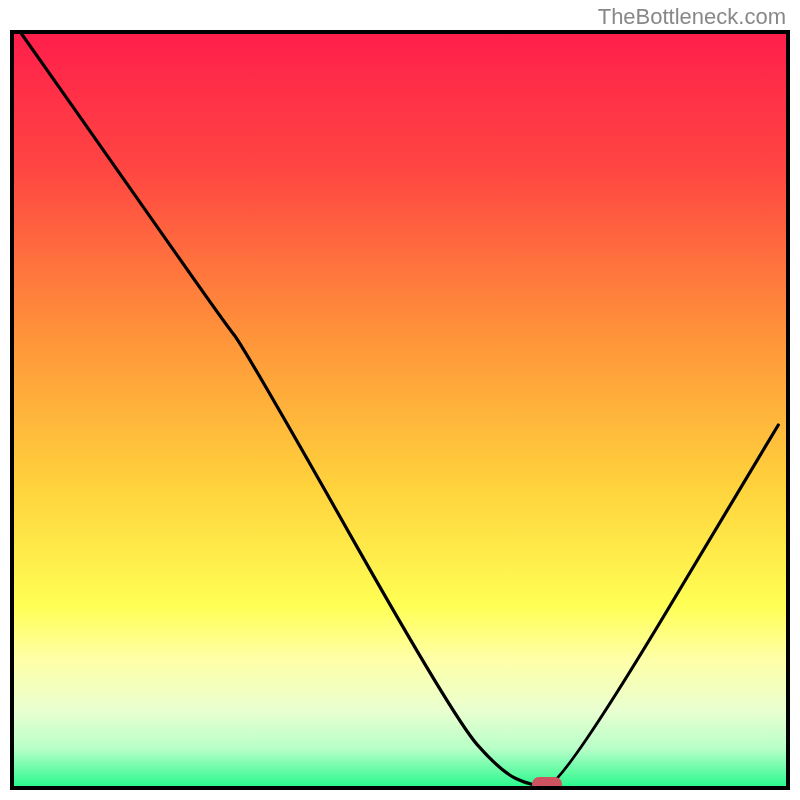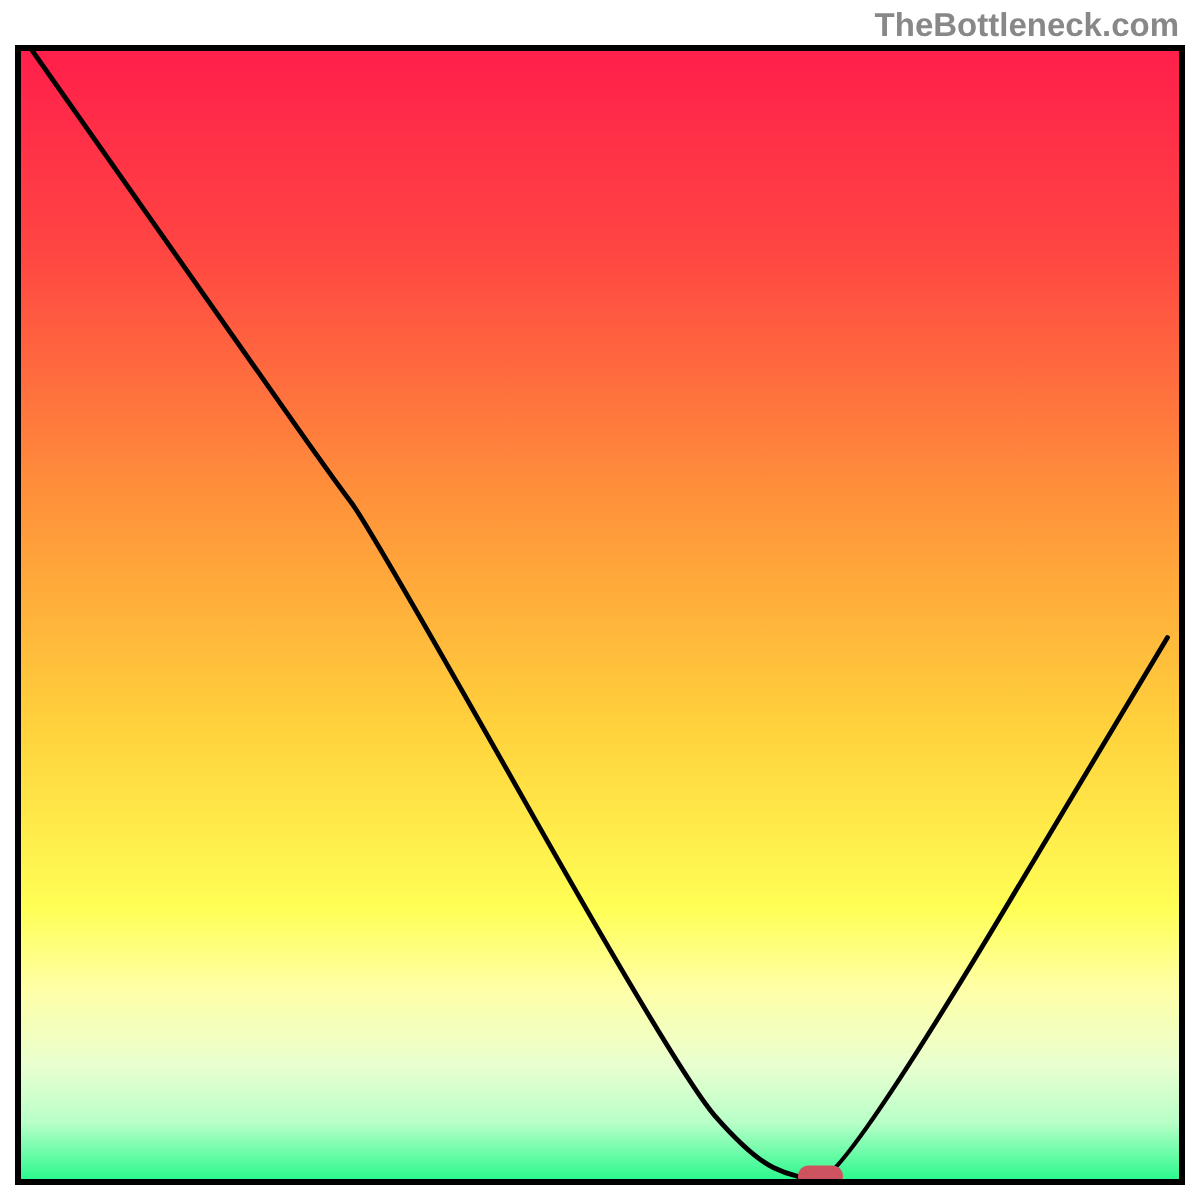--- a/index.html
+++ b/index.html
@@ -21,21 +21,21 @@
     box-sizing: border-box;
     border: 4px solid #000;
     overflow: hidden;
   }
   .watermark {
     position: absolute;
     top: 4px;
     right: 14px;
     color: #888;
     font-size: 22px;
-    font-weight: bold;
+    font-weight: normal;
     text-align: center;
   }
   svg {
     display: block;
   }
   .marker {
     position: absolute;
     width: 30px;
     height: 14px;
     border-radius: 7px;

